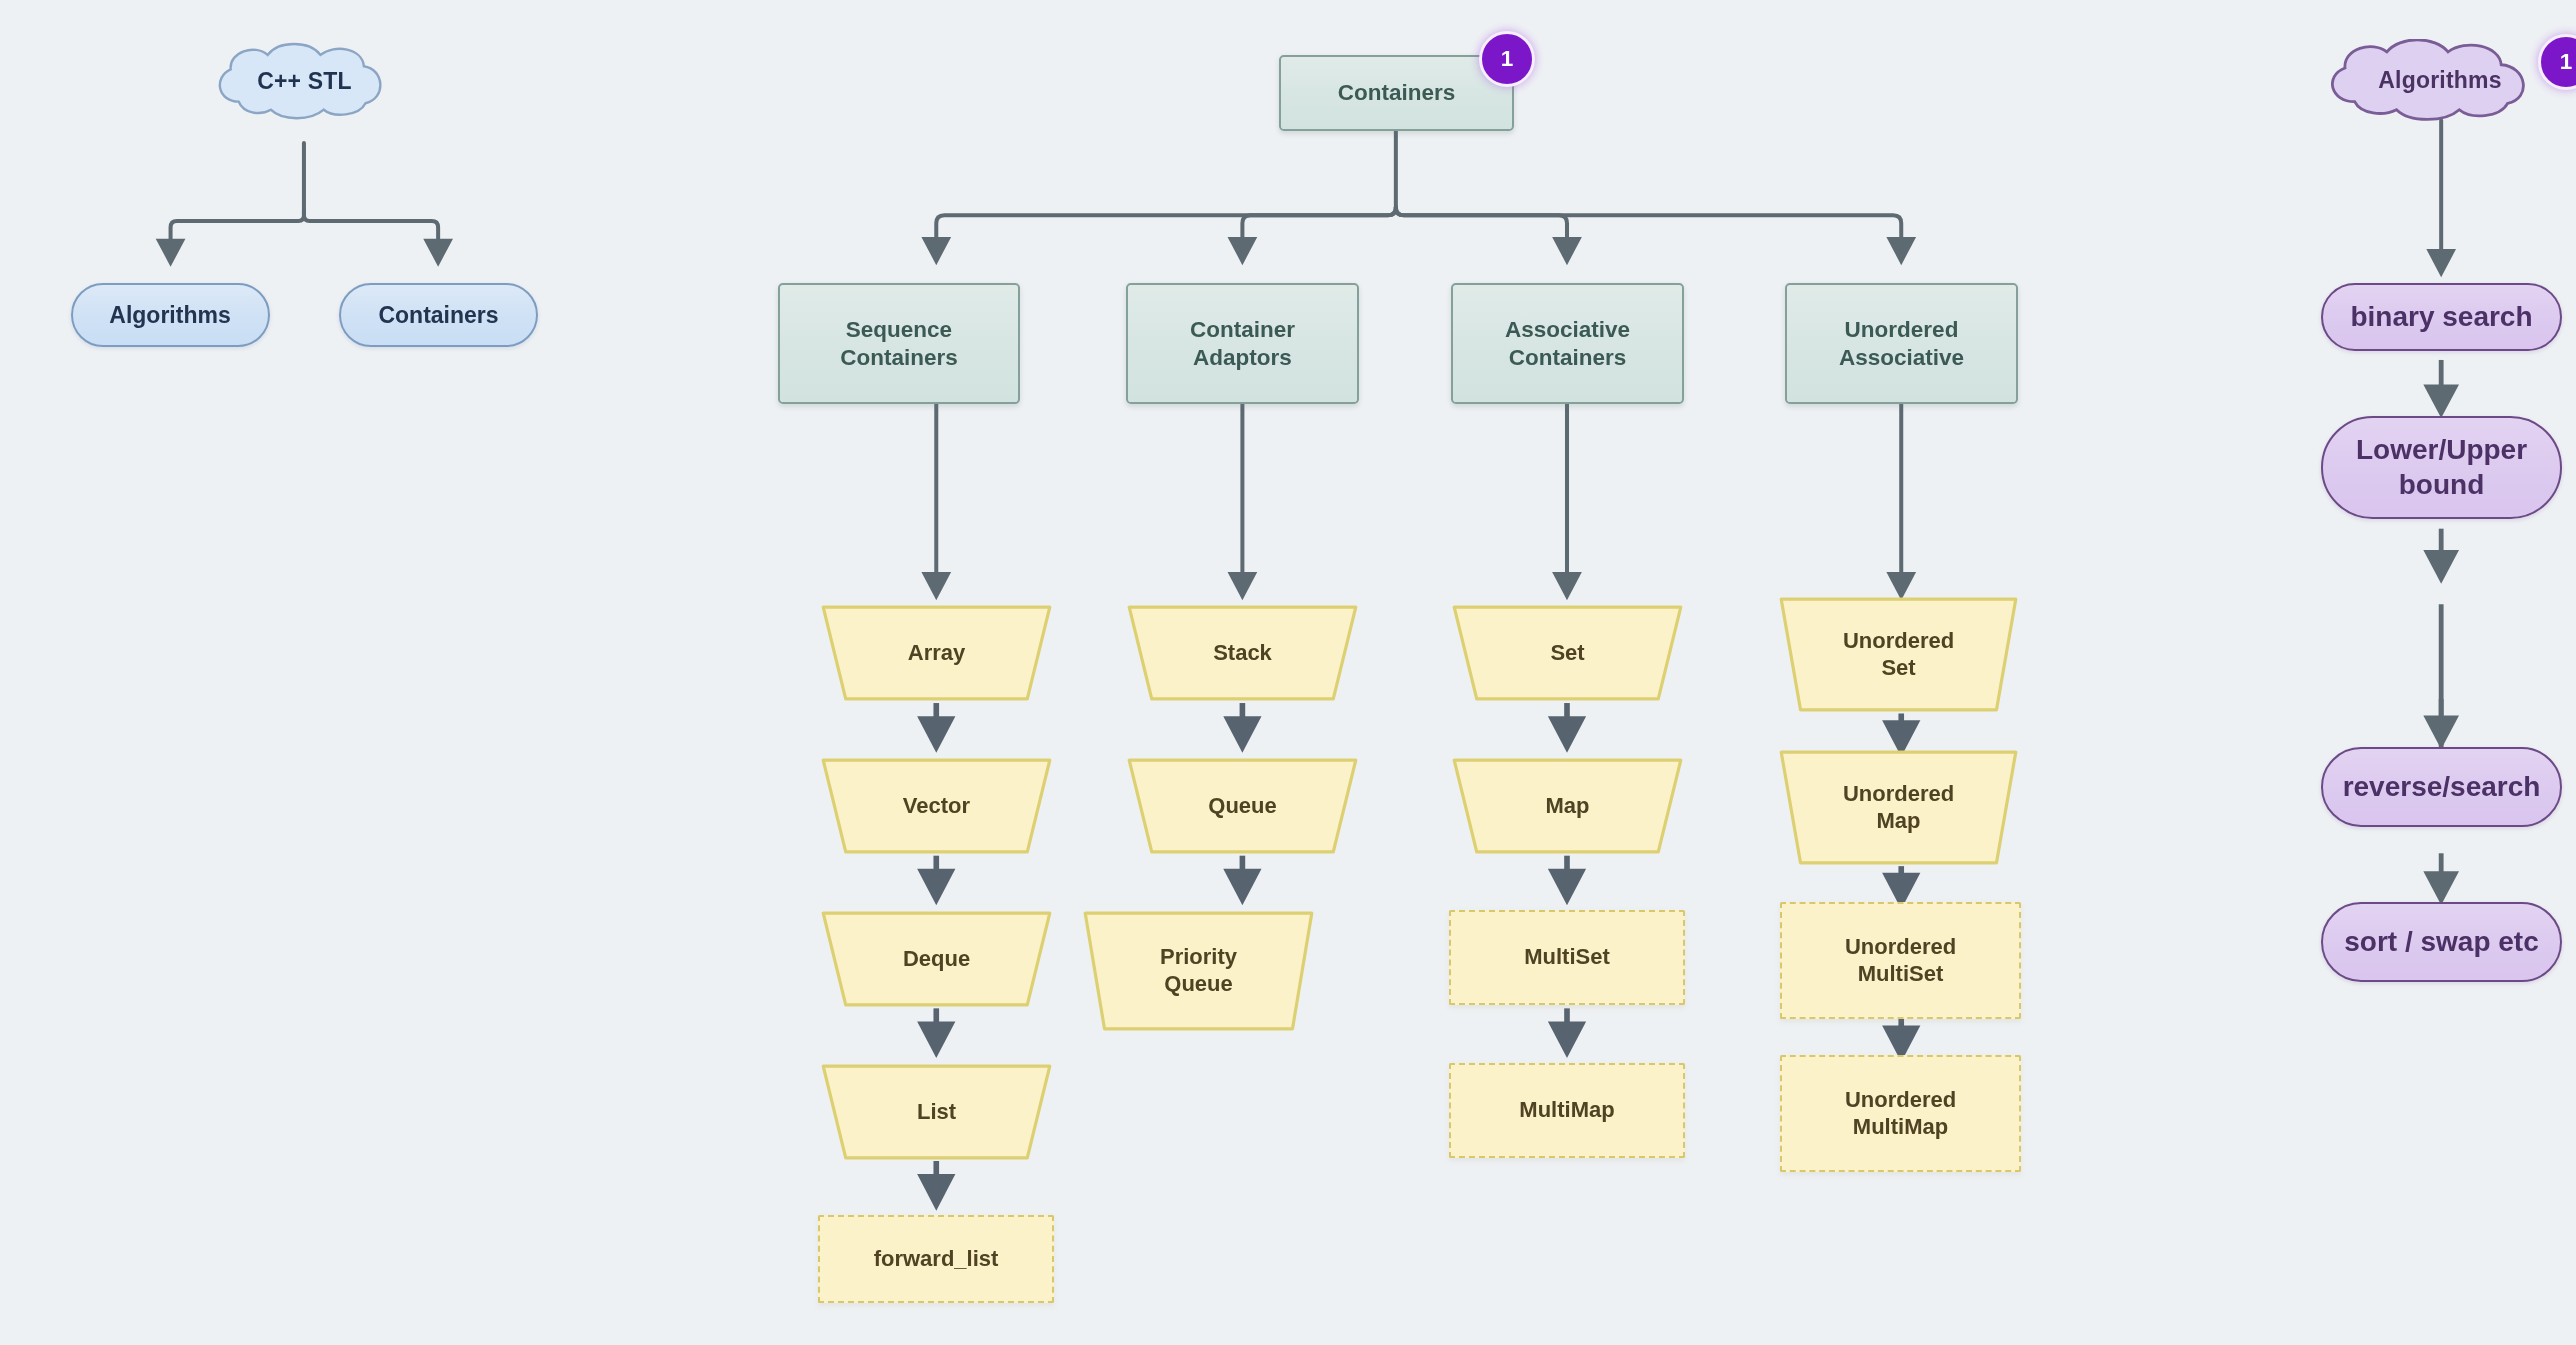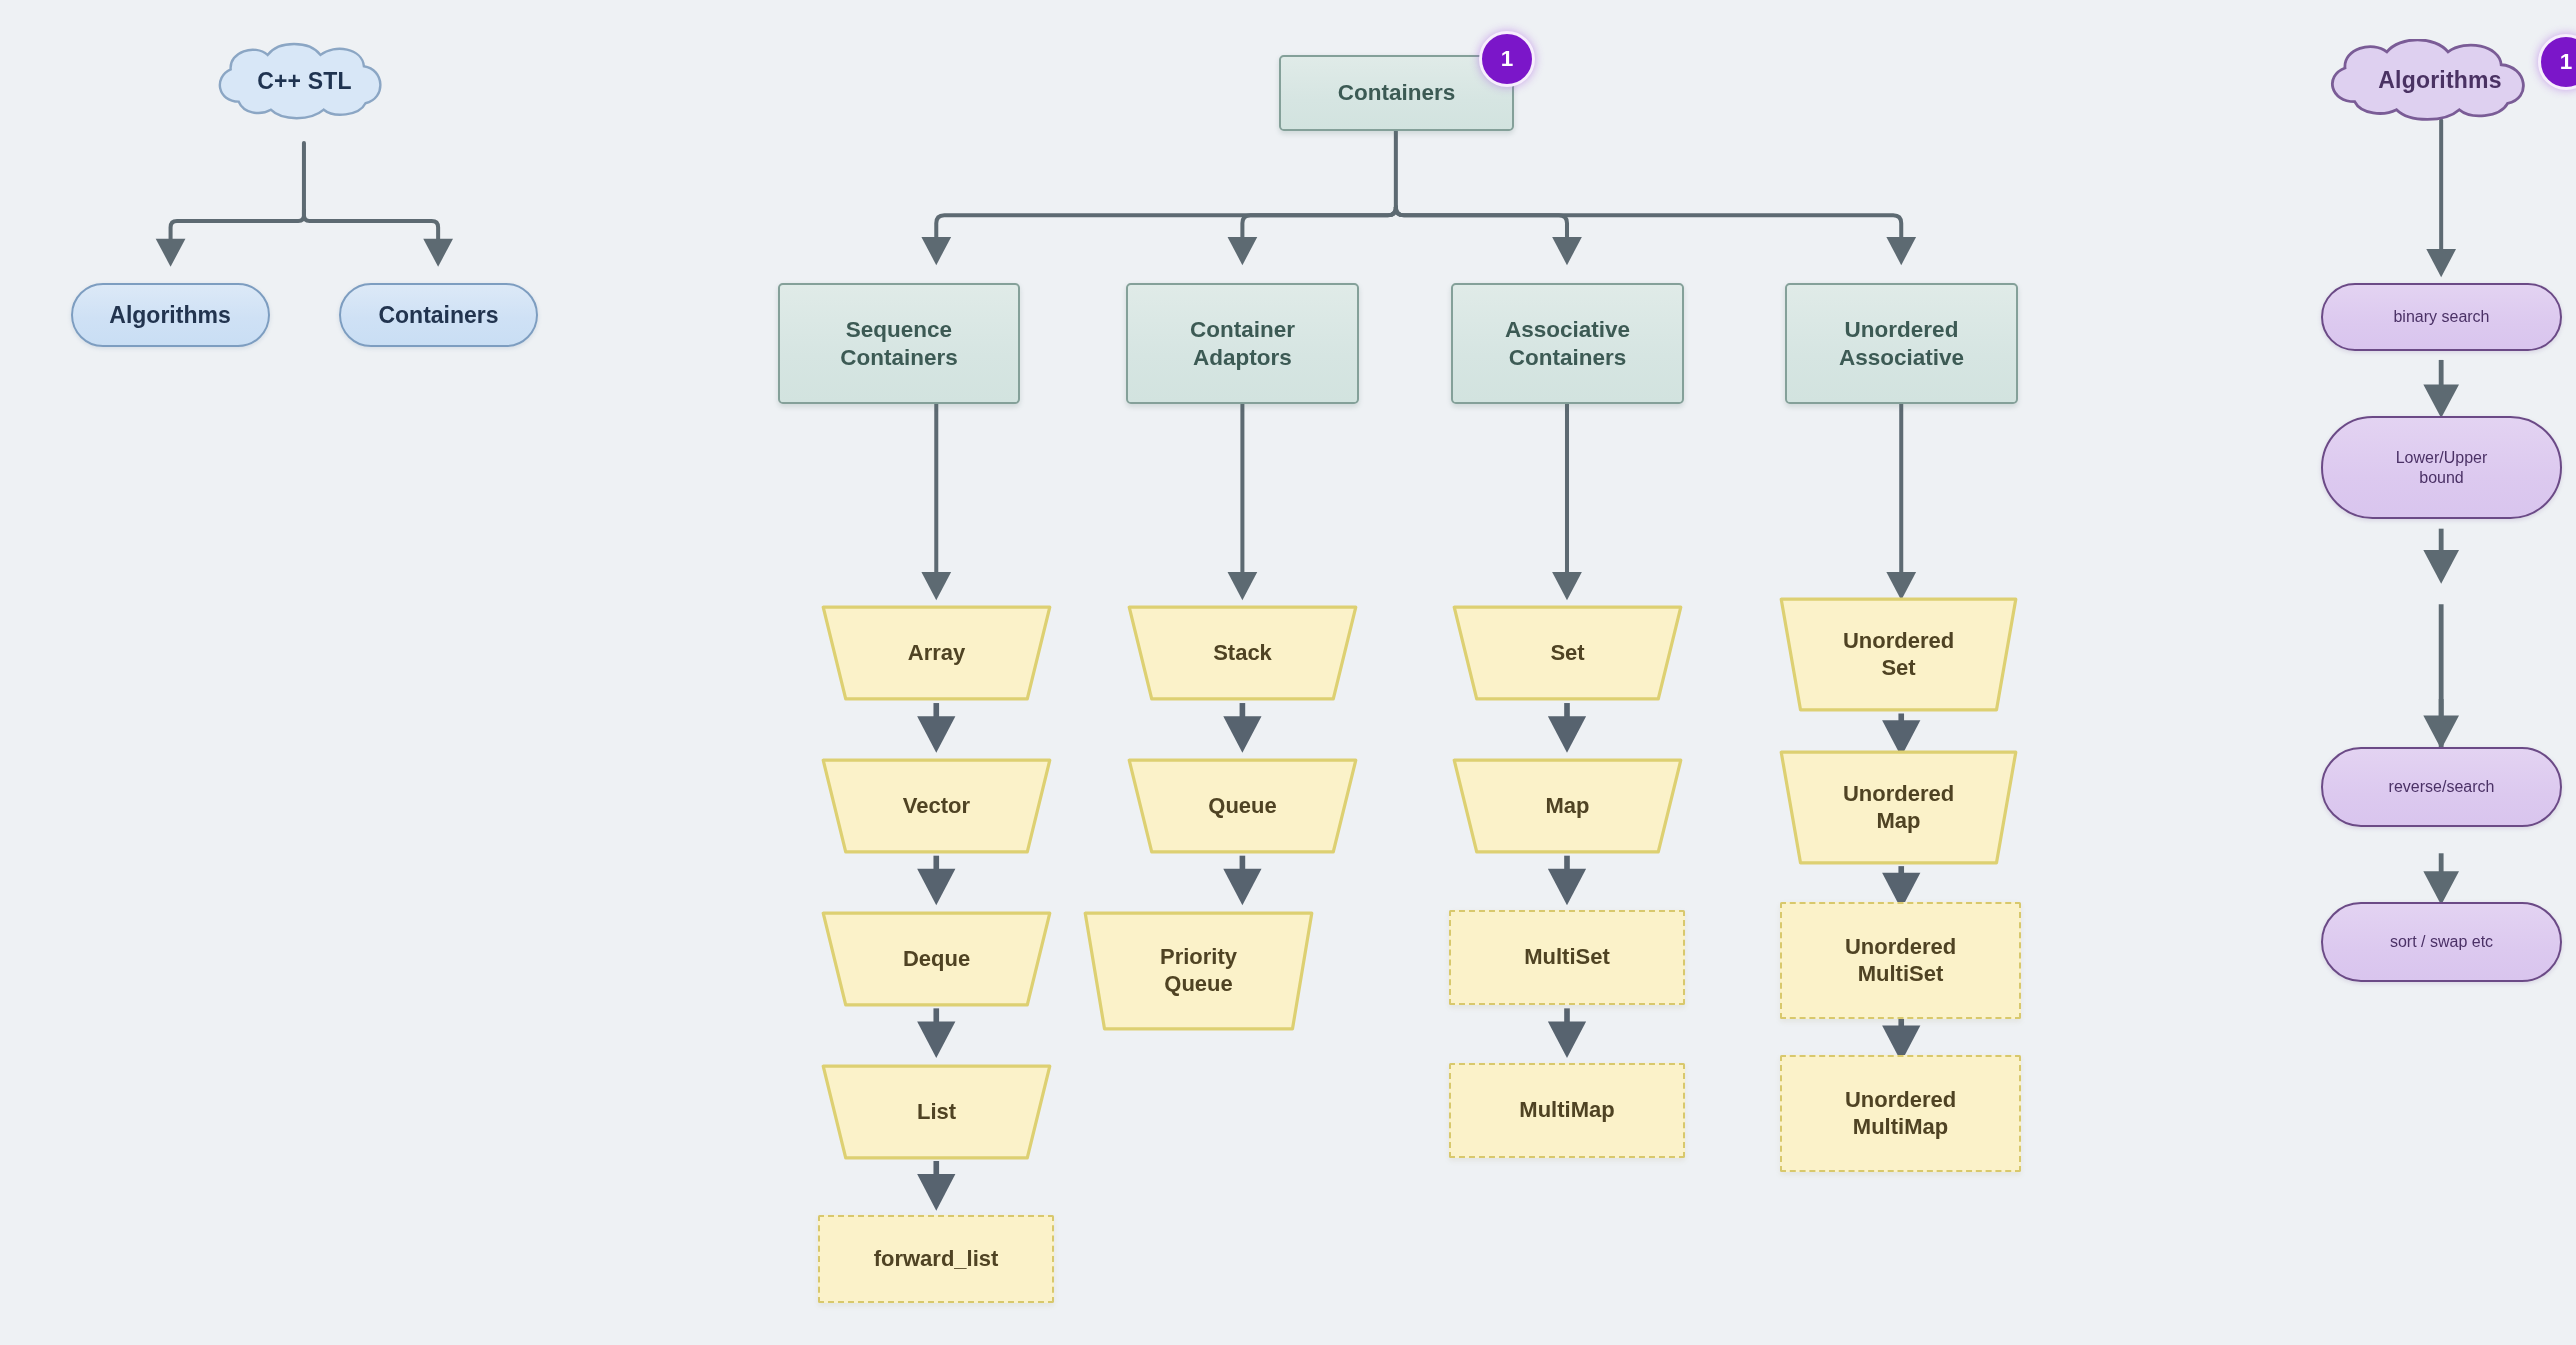--- a/index.html
+++ b/index.html
@@ -29,21 +29,21 @@
     background:linear-gradient(180deg,#dce9f7 0%,#cfe1f5 55%,#c9def4 100%);
     border:2px solid #7d9dc0;border-radius:803px;
     color:#22344f;font-size:23px;font-weight:600;
     box-shadow:0 1.6px 4px rgba(90,120,160,.18);
   }
 
   
   .stadium-purple{
     background:linear-gradient(180deg,#e3d3f2 0%,#dcc9ef 60%,#d9c5ee 100%);
     border:2px solid #6b4a86;border-radius:803px;
-    color:#4b3166;font-size:16px;font-weight:400;
+    color:#4b3166;font-size:28px;font-weight:700;
     box-shadow:0 1.6px 4px rgba(110,80,150,.18);
     text-align:right;
   }
 
   
   .rect-green{
     background:linear-gradient(180deg,#e0ebe8 0%,#d6e5e2 60%,#d2e3df 100%);
     border:2px solid #84a099;border-radius:4.8px;
     color:#3c5a54;font-size:22.5px;font-weight:600;
     box-shadow:0 2.4px 4.8px rgba(90,120,115,.20);

